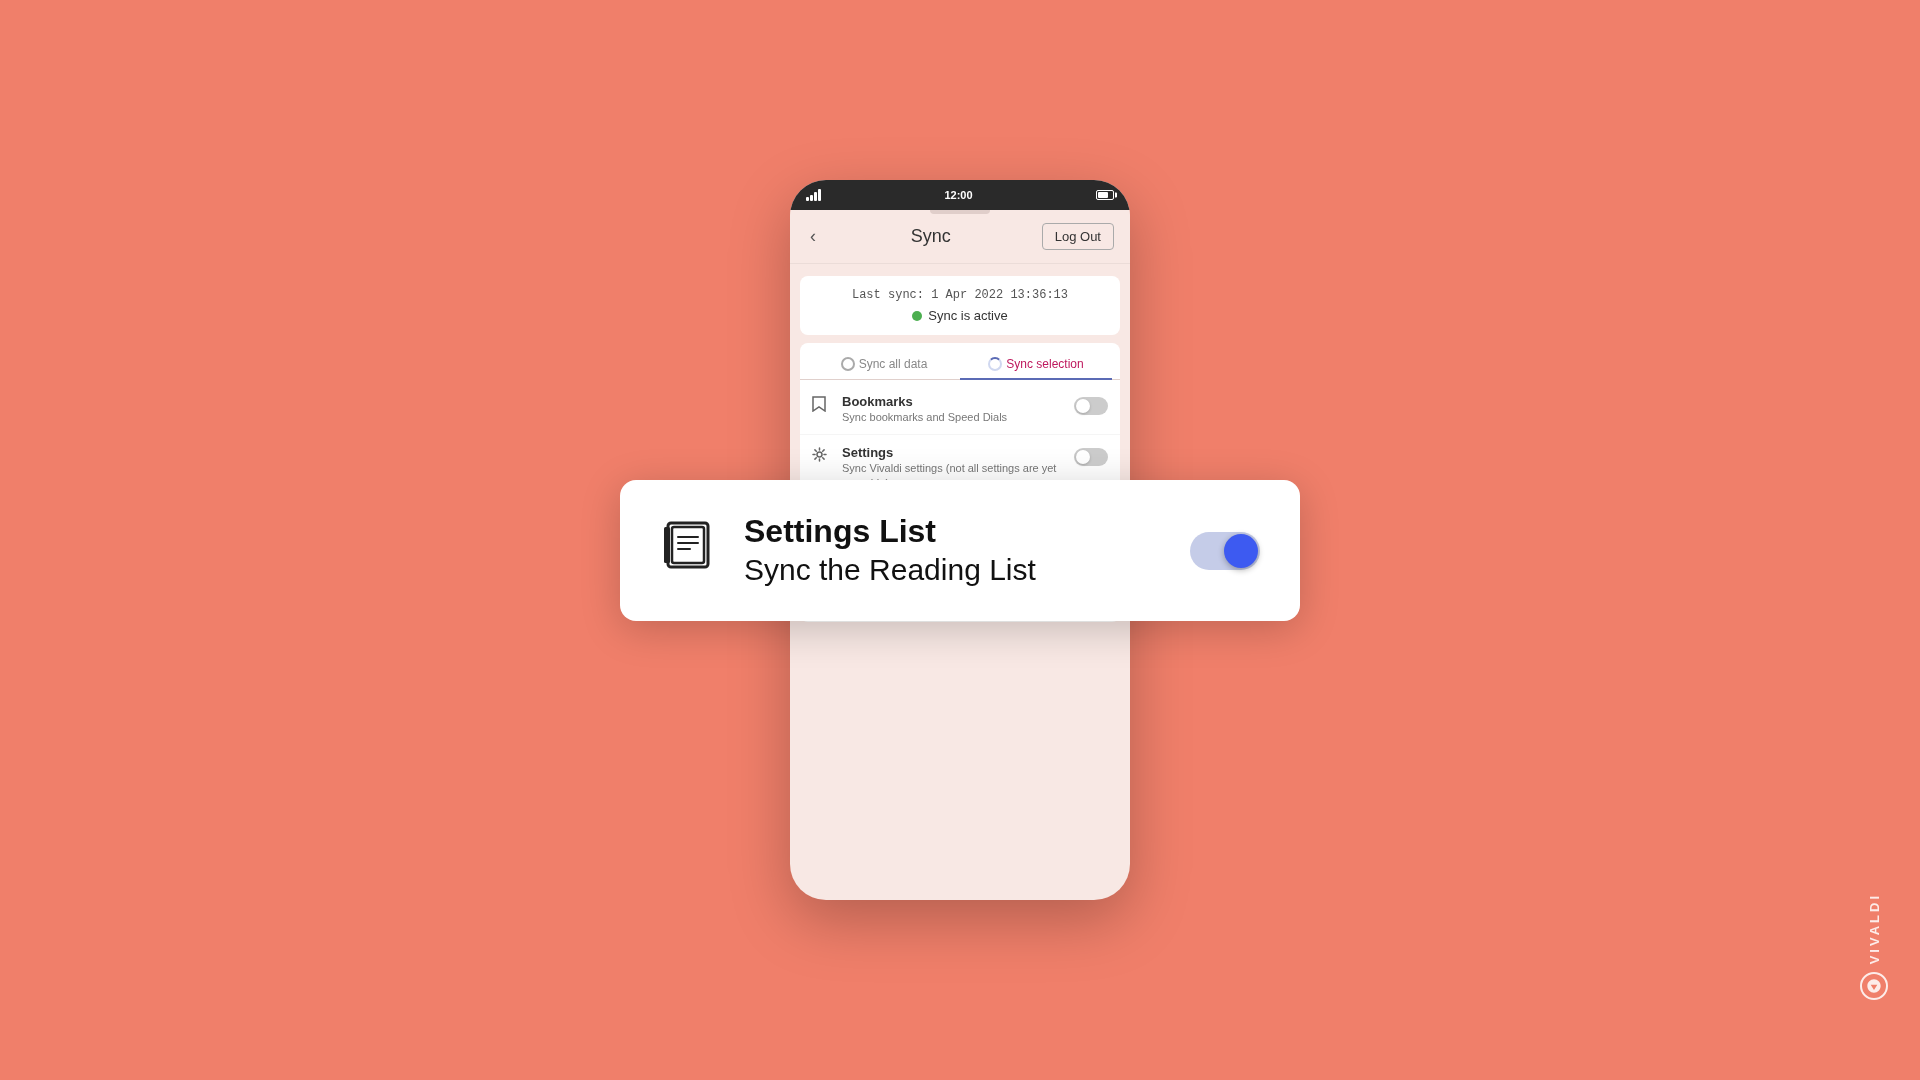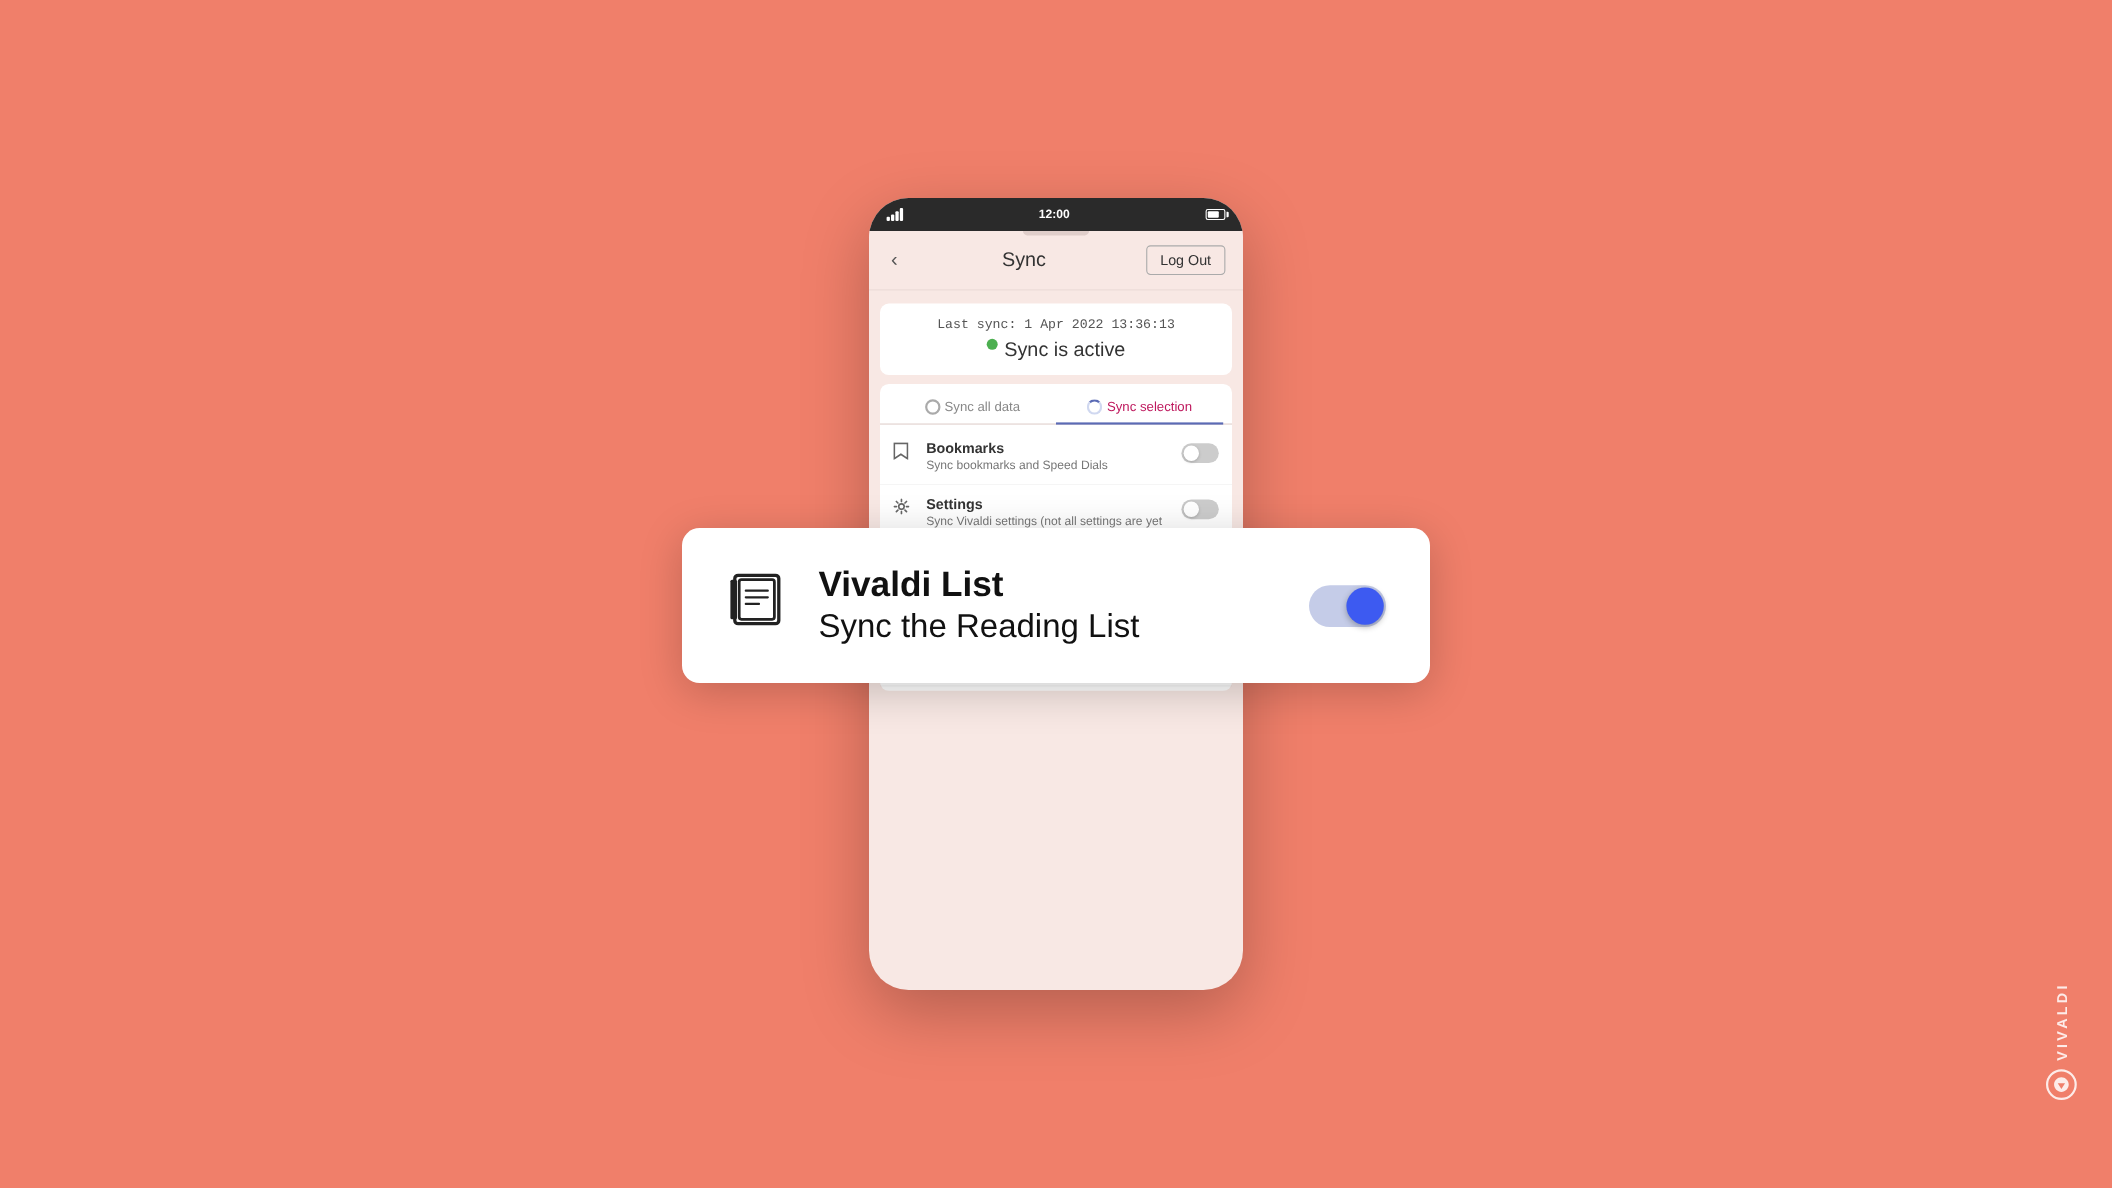--- a/index.html
+++ b/index.html
@@ -166,23 +166,24 @@
       text-align: center;
     }
     .last-sync-text {
       font-size: 12px;
       color: #555;
       margin-bottom: 6px;
       font-family: Liberation Mono, monospace;
     }
     .sync-active {
       display: flex;
+      align-items: center;
       justify-content: center;
       gap: 6px;
-      font-size: 18px;
+      font-size: 13px;
       color: #333;
       font-weight: 500;
     }
     .green-dot {
       width: 10px;
       height: 10px;
       border-radius: 50%;
       background: #4caf50;
     }
 
@@ -491,17 +492,17 @@
 <div class="popup-card">
   <div class="popup-icon">
     <svg width="56" height="56" viewBox="0 0 56 56" fill="none">
       <rect x="8" y="6" width="40" height="44" rx="3" stroke="#222" stroke-width="3"></rect>
       <rect x="12" y="10" width="32" height="36" rx="2" stroke="#222" stroke-width="2.5"></rect>
       <path d="M18 20h20M18 26h20M18 32h12" stroke="#222" stroke-width="2" stroke-linecap="round"></path>
       <rect x="4" y="10" width="6" height="36" rx="1.5" fill="#222"></rect>
     </svg>
   </div>
   <div class="popup-text">
-    <div class="popup-title">Vivaldi List</div>
+    <div class="popup-title">Settings List</div>
     <div class="popup-desc">Sync the Reading List</div>
   </div>
   <div class="toggle-large"></div>
 </div>
 
 </body></html>

